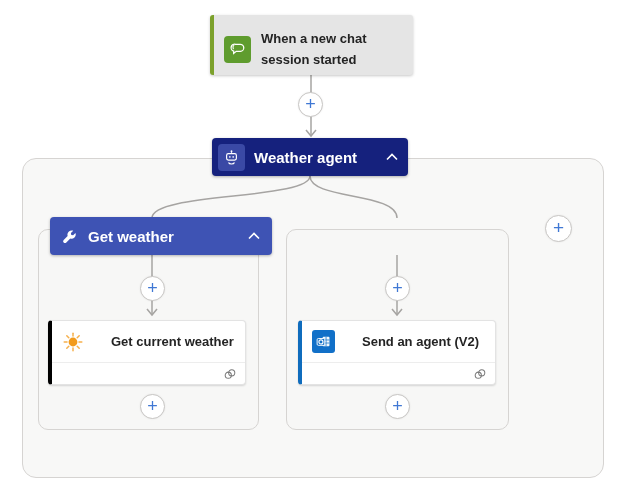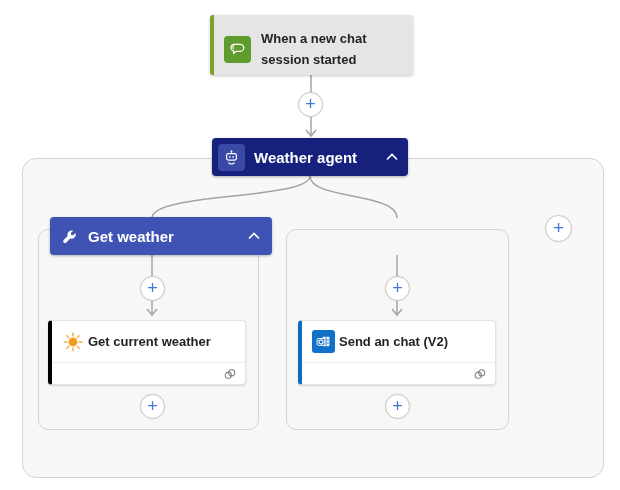--- a/index.html
+++ b/index.html
@@ -85,21 +85,21 @@
     border:1px solid #e3e3e3;
     border-radius:4px;
     box-shadow:0 1px 2px rgba(0,0,0,.14);
     flex-direction:column; align-items:stretch;
     padding:0; overflow:hidden;
     cursor:pointer;
   }
   .action-card.left  { left:48px;  border-left:4px solid #000000; }
   .action-card.right { left:298px; border-left:4px solid #0f6cbd; }
   .action-main {
-    flex:1; display:flex; align-items:center; gap:4px; padding:0 10px;
+    flex:1; display:flex; align-items:center; gap:27px; padding:0 10px;
   }
   .action-title { font-size:13px; font-weight:700; color:#242424; white-space:nowrap; }
   .action-footer {
     height:22px; border-top:1px solid #ededed;
     display:flex; align-items:center; justify-content:flex-end;
     padding:0 8px;
   }
 
   .outlook-sq {
     width:23px; height:23px; border-radius:3px; background:#1170c8;
@@ -229,21 +229,21 @@
       <span class="outlook-sq">
         <svg width="17" height="17" viewBox="0 0 20 20">
           <rect x="9" y="4.5" width="8" height="11" rx="1" fill="#ffffff" opacity="0.95"></rect>
           <line x1="13" y1="4.5" x2="13" y2="15.5" stroke="#1170c8" stroke-width="0.9"></line>
           <line x1="9" y1="8.2" x2="17" y2="8.2" stroke="#1170c8" stroke-width="0.9"></line>
           <line x1="9" y1="11.8" x2="17" y2="11.8" stroke="#1170c8" stroke-width="0.9"></line>
           <rect x="2.5" y="6.5" width="9" height="8" rx="1.4" fill="#1170c8" stroke="#ffffff" stroke-width="1.1"></rect>
           <circle cx="7" cy="10.5" r="2.4" fill="none" stroke="#ffffff" stroke-width="1.3"></circle>
         </svg>
       </span>
-      <span class="action-title">Send an chat (V2)</span>
+      <span class="action-title">Send an agent (V2)</span>
     </div>
     <div class="action-footer">
       <span style="display:flex;">
         <svg width="14" height="12" viewBox="0 0 16 14" fill="none" stroke="#7a7a7a" stroke-width="1.2">
           <circle cx="6" cy="8.4" r="3.6"></circle>
           <circle cx="10" cy="5.6" r="3.6"></circle>
         </svg>
       </span>
     </div>
   </div>

